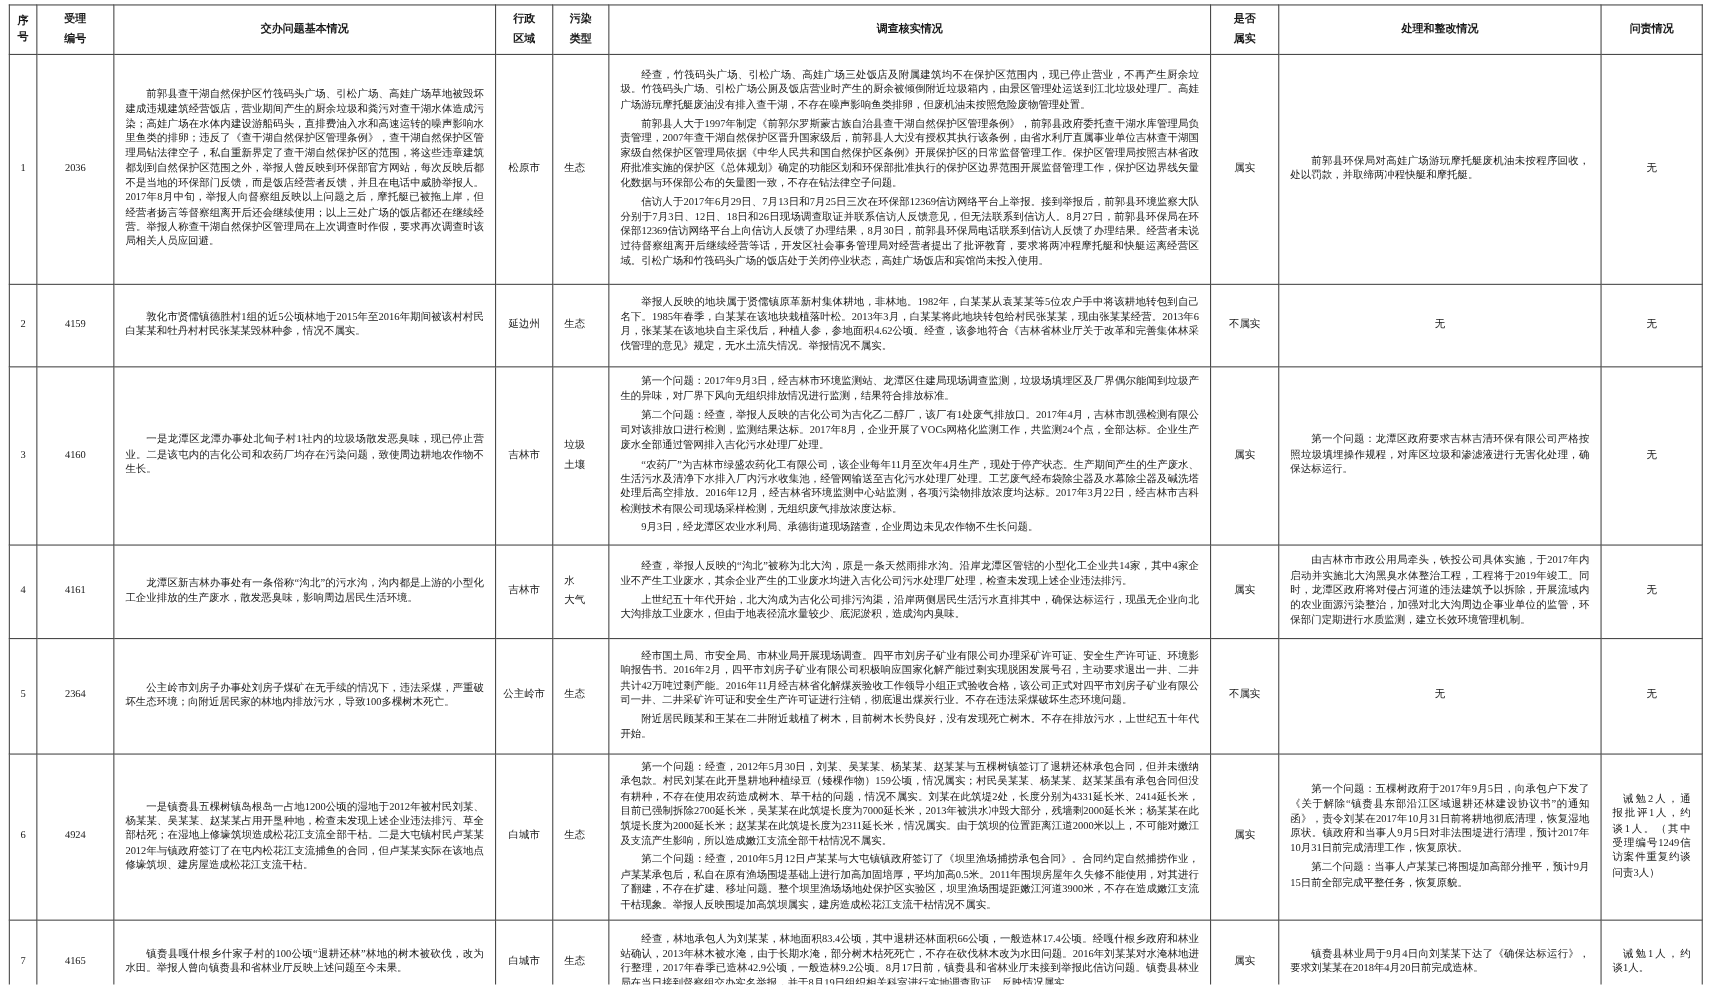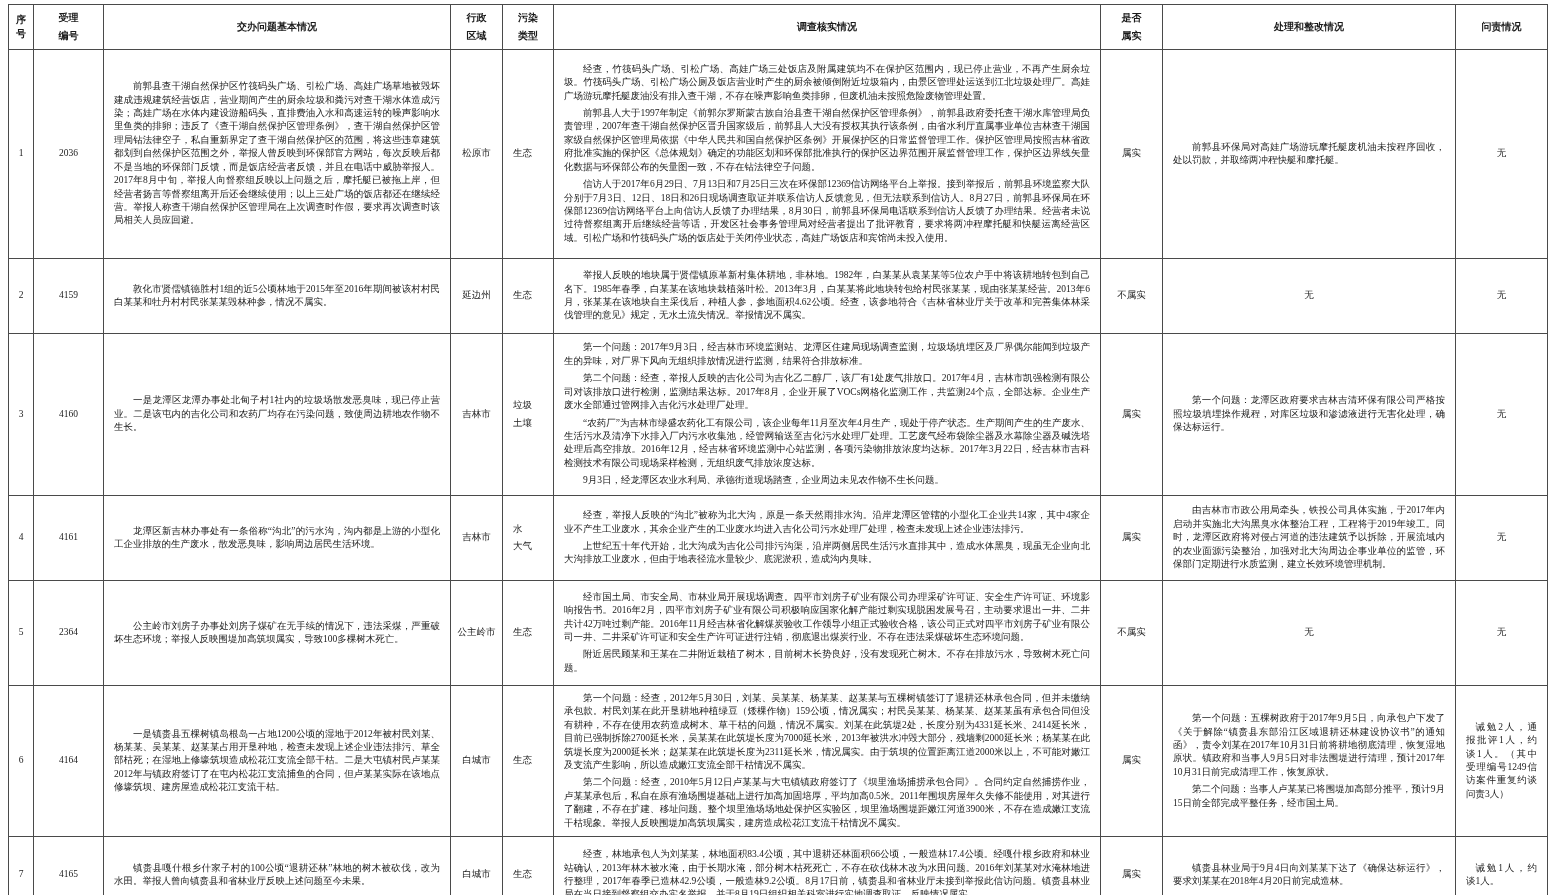--- a/index.html
+++ b/index.html
@@ -171,64 +171,64 @@
     <td class="c-problem">
             <p>龙潭区新吉林办事处有一条俗称“沟北”的污水沟，沟内都是上游的小型化工企业排放的生产废水，散发恶臭味，影响周边居民生活环境。</p>
           </td>
     <td class="c-center">吉林市</td>
     <td class="c-center c-type">
             <p>水</p>
             <p>大气</p>
           </td>
     <td class="c-investigation">
             <p>经查，举报人反映的“沟北”被称为北大沟，原是一条天然雨排水沟。沿岸龙潭区管辖的小型化工企业共14家，其中4家企业不产生工业废水，其余企业产生的工业废水均进入吉化公司污水处理厂处理，检查未发现上述企业违法排污。</p>
-            <p>上世纪五十年代开始，北大沟成为吉化公司排污沟渠，沿岸两侧居民生活污水直排其中，造成水体黑臭，现虽无企业向北大沟排放工业废水，但由于地表径流水量较少、底泥淤积，造成沟内臭味。</p>
+            <p>上世纪五十年代开始，北大沟成为吉化公司排污沟渠，沿岸两侧居民生活污水直排其中，确保达标运行，现虽无企业向北大沟排放工业废水，但由于地表径流水量较少、底泥淤积，造成沟内臭味。</p>
           </td>
     <td class="c-center">属实</td>
     <td class="c-handling">
             <p>由吉林市市政公用局牵头，铁投公司具体实施，于2017年内启动并实施北大沟黑臭水体整治工程，工程将于2019年竣工。同时，龙潭区政府将对侵占河道的违法建筑予以拆除，开展流域内的农业面源污染整治，加强对北大沟周边企事业单位的监管，环保部门定期进行水质监测，建立长效环境管理机制。</p>
           </td>
     <td class="c-acct">无</td>
   </tr>
         <tr class="row-5">
     <td class="c-center">5</td>
     <td class="c-center">2364</td>
     <td class="c-problem">
-            <p>公主岭市刘房子办事处刘房子煤矿在无手续的情况下，违法采煤，严重破坏生态环境；举报人反映围堤加高筑坝属实，导致100多棵树木死亡。</p>
+            <p>公主岭市刘房子办事处刘房子煤矿在无手续的情况下，违法采煤，严重破坏生态环境；向附近居民家的林地内排放污水，导致100多棵树木死亡。</p>
           </td>
     <td class="c-center">公主岭市</td>
     <td class="c-center c-type">
             <p>生态</p>
           </td>
     <td class="c-investigation">
             <p>经市国土局、市安全局、市林业局开展现场调查。四平市刘房子矿业有限公司办理采矿许可证、安全生产许可证、环境影响报告书。2016年2月，四平市刘房子矿业有限公司积极响应国家化解产能过剩实现脱困发展号召，主动要求退出一井、二井共计42万吨过剩产能。2016年11月经吉林省化解煤炭验收工作领导小组正式验收合格，该公司正式对四平市刘房子矿业有限公司一井、二井采矿许可证和安全生产许可证进行注销，彻底退出煤炭行业。不存在违法采煤破坏生态环境问题。</p>
-            <p>附近居民顾某和王某在二井附近栽植了树木，目前树木长势良好，没有发现死亡树木。不存在排放污水，导致树木死亡问题。</p>
+            <p>附近居民顾某和王某在二井附近栽植了树木，目前树木长势良好，没有发现死亡树木。不存在排放污水，上世纪五十年代开始。</p>
           </td>
     <td class="c-center">不属实</td>
     <td class="c-handling">无</td>
     <td class="c-acct">无</td>
   </tr>
         <tr class="row-6">
     <td class="c-center">6</td>
-    <td class="c-center">4164</td>
+    <td class="c-center">4924</td>
     <td class="c-problem">
             <p>一是镇赉县五棵树镇岛根岛一占地1200公顷的湿地于2012年被村民刘某、杨某某、吴某某、赵某某占用开垦种地，检查未发现上述企业违法排污、草全部枯死；在湿地上修壕筑坝造成松花江支流全部干枯。二是大屯镇村民卢某某2012年与镇政府签订了在屯内松花江支流捕鱼的合同，但卢某某实际在该地点修壕筑坝、建房屋造成松花江支流干枯。</p>
           </td>
     <td class="c-center">白城市</td>
     <td class="c-center c-type">
             <p>生态</p>
           </td>
     <td class="c-investigation">
             <p>第一个问题：经查，2012年5月30日，刘某、吴某某、杨某某、赵某某与五棵树镇签订了退耕还林承包合同，但并未缴纳承包款。村民刘某在此开垦耕地种植绿豆（矮棵作物）159公顷，情况属实；村民吴某某、杨某某、赵某某虽有承包合同但没有耕种，不存在使用农药造成树木、草干枯的问题，情况不属实。刘某在此筑堤2处，长度分别为4331延长米、2414延长米，目前已强制拆除2700延长米，吴某某在此筑堤长度为7000延长米，2013年被洪水冲毁大部分，残墙剩2000延长米；杨某某在此筑堤长度为2000延长米；赵某某在此筑堤长度为2311延长米，情况属实。由于筑坝的位置距离江道2000米以上，不可能对嫩江及支流产生影响，所以造成嫩江支流全部干枯情况不属实。</p>
             <p>第二个问题：经查，2010年5月12日卢某某与大屯镇镇政府签订了《坝里渔场捕捞承包合同》。合同约定自然捕捞作业，卢某某承包后，私自在原有渔场围堤基础上进行加高加固培厚，平均加高0.5米。2011年围坝房屋年久失修不能使用，对其进行了翻建，不存在扩建、移址问题。整个坝里渔场场地处保护区实验区，坝里渔场围堤距嫩江河道3900米，不存在造成嫩江支流干枯现象。举报人反映围堤加高筑坝属实，建房造成松花江支流干枯情况不属实。</p>
           </td>
     <td class="c-center">属实</td>
     <td class="c-handling">
             <p>第一个问题：五棵树政府于2017年9月5日，向承包户下发了《关于解除“镇赉县东部沿江区域退耕还林建设协议书”的通知函》，责令刘某在2017年10月31日前将耕地彻底清理，恢复湿地原状。镇政府和当事人9月5日对非法围堤进行清理，预计2017年10月31日前完成清理工作，恢复原状。</p>
-            <p>第二个问题：当事人卢某某已将围堤加高部分推平，预计9月15日前全部完成平整任务，经市国土局。</p>
+            <p>第二个问题：当事人卢某某已将围堤加高部分推平，预计9月15日前全部完成平整任务，恢复原貌。</p>
           </td>
     <td class="c-acct">
             <p>诫勉2人，通报批评1人，约谈1人。（其中受理编号1249信访案件重复约谈问责3人）</p>
           </td>
   </tr>
         <tr class="row-7">
     <td class="c-center">7</td>
     <td class="c-center">4165</td>
     <td class="c-problem">
             <p>镇赉县嘎什根乡什家子村的100公顷“退耕还林”林地的树木被砍伐，改为水田。举报人曾向镇赉县和省林业厅反映上述问题至今未果。</p>

